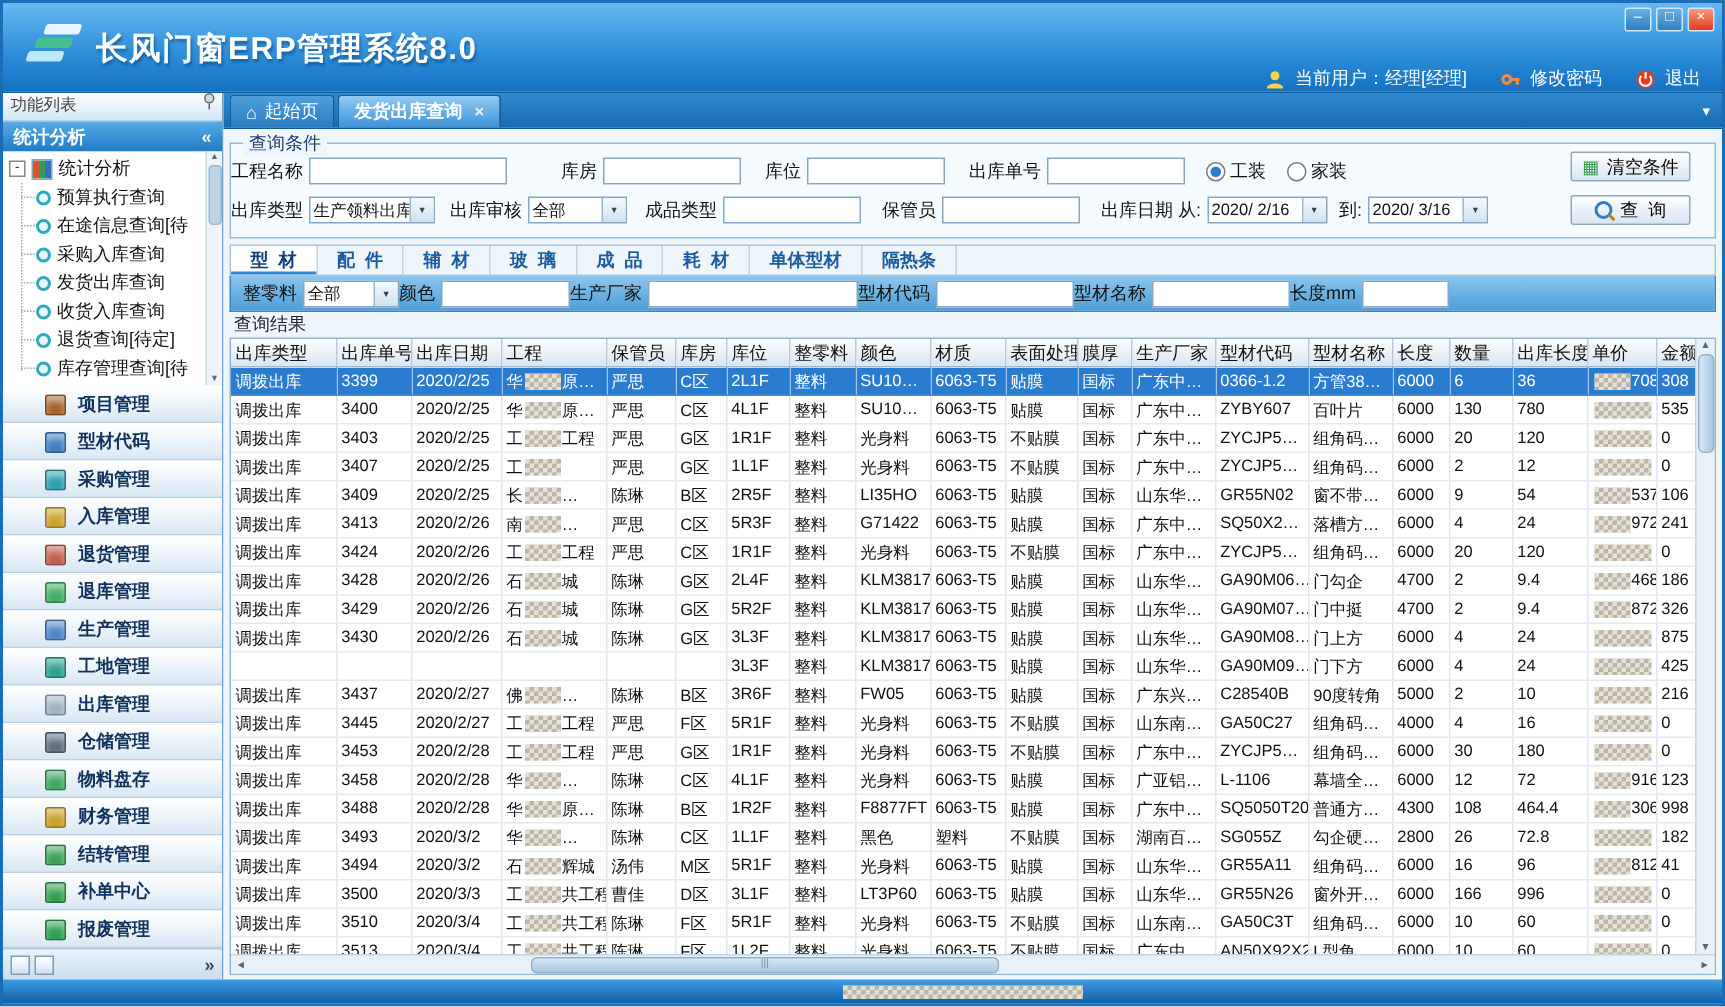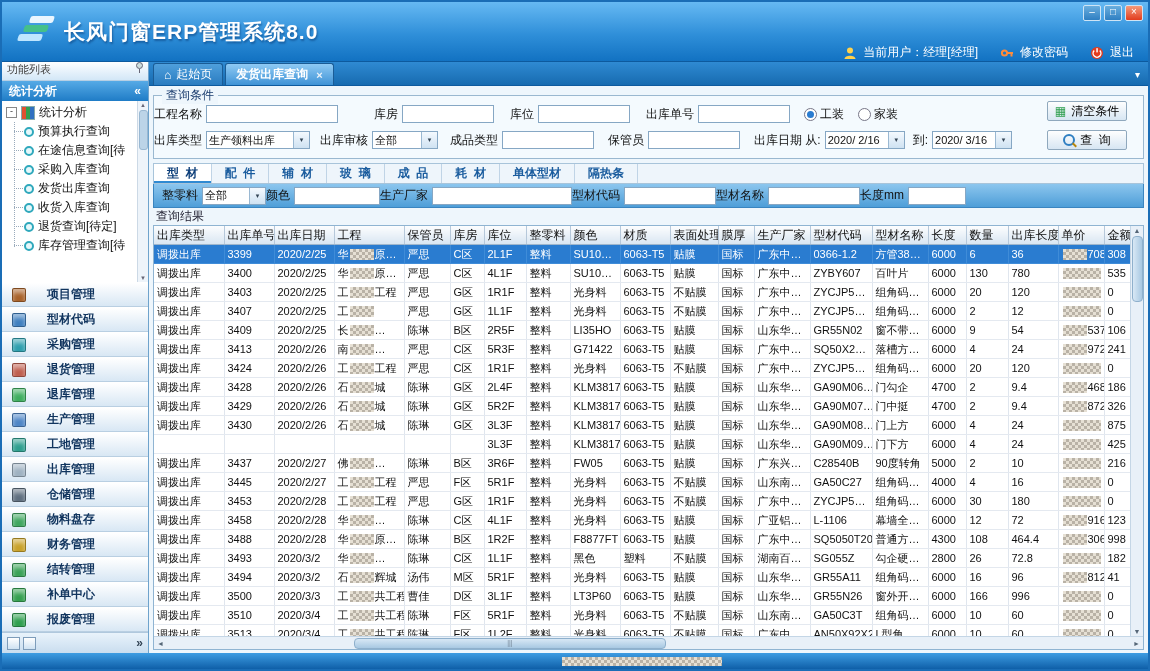--- a/index.html
+++ b/index.html
@@ -32,21 +32,21 @@
   .charticon{width:12px;height:12px;flex:0 0 12px;background:linear-gradient(90deg,#e05030 0 4px,#30a050 4px 8px,#3070c0 8px 12px);border:1px solid #8aa}
   .tree-children{position:relative;padding-left:18px}
   .tree-children::before{content:'';position:absolute;left:8px;top:0;bottom:8px;border-left:1px dotted #9ab}
   .tree-children .titem{position:relative}
   .tree-children .titem::before{content:'';position:absolute;left:-10px;top:9px;width:9px;border-top:1px dotted #9ab}
   .ring{width:10px;height:10px;flex:0 0 10px;border-radius:50%;border:2px solid #2fa8bc;background:#e6f8fb;box-sizing:border-box}
   .tscroll{position:absolute;right:0;top:0;bottom:0;width:11px;background:#eef4fa;border-left:1px solid #ccd9e6;display:flex;flex-direction:column;align-items:center;font-size:6px;color:#667;padding:1px 0;box-sizing:border-box}
   .tthumb{width:7px;height:38px;background:#bcd4e8;border:1px solid #9ab8d2;border-radius:3px;margin:2px 0}
   .tsp{flex:1}
   .accordion{flex:0 0 auto}
-  .acc-item{height:25px;box-sizing:border-box;display:flex;align-items:center;gap:21px;padding-left:10px;background:linear-gradient(#ffffff,#d8e7f4);border-top:1px solid #fff;border-bottom:1px solid #b9cfe2;font-weight:bold;color:#10345e;cursor:pointer}
+  .acc-item{height:25px;box-sizing:border-box;display:flex;align-items:center;gap:8px;padding-left:28px;background:linear-gradient(#ffffff,#d8e7f4);border-top:1px solid #fff;border-bottom:1px solid #b9cfe2;font-weight:bold;color:#10345e;cursor:pointer}
   .acc-ico{width:12px;height:12px;flex:0 0 12px;border-radius:2px;border:1px solid rgba(0,0,0,.25);box-shadow:inset 0 4px 4px rgba(255,255,255,.5)}
   .side-footer{height:20px;flex:0 0 20px;display:flex;align-items:center;gap:3px;padding:0 5px;background:linear-gradient(#e9f3fb,#c9ddef);border-top:1px solid #b0c8dd;color:#345}
   .ficon{width:11px;height:11px;border:1px solid #7d9cba;background:linear-gradient(#fff,#cfe2f2);cursor:pointer}
   .fsp{flex:1}
   .more{font-weight:bold;cursor:pointer}
   
   .content{flex:1;min-width:0;display:flex;flex-direction:column;background:#eef6fc}
   .tabbar{height:24px;flex:0 0 24px;background:linear-gradient(#2f8ad2,#176bb0);display:flex;align-items:flex-end;gap:2px;padding:2px 4px 0;border-bottom:1px solid #0d5a9e;box-sizing:border-box}
   .tab{height:21px;display:flex;align-items:center;gap:5px;padding:0 10px;color:#fff;background:linear-gradient(#4f9fdc,#2a7cc0);border:1px solid #1a5c96;border-bottom:none;border-radius:3px 3px 0 0;cursor:pointer;white-space:nowrap}
   .tab.active{background:linear-gradient(#8fcaf4,#3f93d6);font-weight:bold}
@@ -55,21 +55,21 @@
   .tabsp{flex:1}
   .tab-chev{color:#fff;font-size:10px;align-self:center;margin-right:4px;cursor:pointer}
   .content-body{flex:1;min-height:0;display:flex;flex-direction:column;padding:3px 4px;box-sizing:border-box}
   
   .qbox{position:relative;height:64px;flex:0 0 64px;border:1px solid #9ab8d0;background:#f4fafe;margin-top:6px;box-sizing:border-box}
   .qlegend{position:absolute;top:-9px;left:8px;background:#eef6fc;padding:0 4px;color:#1a3c6e}
   .qrow{position:absolute;left:0;display:flex;align-items:center;white-space:nowrap}
   .r1{top:9px}.r2{top:35px}
   .qrow label{margin-right:4px}
   .ti{height:18px;border:1px solid #86a7c4;background:#fff;font-size:12px;padding:0 3px;box-sizing:border-box;font-family:inherit}
-  .w132{width:132px}.w92{width:92px}.w96{width:104px}.w66{width:66px}.w80{width:80px}.w86{width:86px}.w140{width:140px}.w58{width:58px}.w64{width:64px}
+  .w132{width:132px}.w92{width:92px}.w96{width:84px}.w66{width:66px}.w80{width:80px}.w86{width:86px}.w140{width:140px}.w58{width:58px}.w64{width:64px}
   .mr36{margin-right:36px}.mr16{margin-right:16px}.mr14{margin-right:14px}.mr12{margin-right:12px}.mr10{margin-right:10px}.mr8{margin-right:8px}
   .sel{height:18px;box-sizing:border-box;border:1px solid #86a7c4;background:#fff;display:inline-flex;align-items:center;cursor:pointer}
   .sel .val{flex:1;padding:0 2px;overflow:hidden;white-space:nowrap;font-size:11px}
   .sel .arrow{width:15px;align-self:stretch;background:linear-gradient(#f4f9fe,#cfe2f2);border-left:1px solid #9ab8d2;font-size:7px;display:flex;align-items:center;justify-content:center;color:#345}
   .radio{width:11px;height:11px;border-radius:50%;border:1px solid #778;background:#fff;position:relative;display:inline-block;margin:0 3px 0 14px;cursor:pointer}
   .radio.on::after{content:'';position:absolute;inset:2px;border-radius:50%;background:#2a7cd0}
   .qbtns{position:absolute;right:16px;top:5px;display:flex;flex-direction:column;gap:9px}
   .btn{display:flex;align-items:center;justify-content:center;gap:5px;width:80px;height:20px;border:1px solid #8fa8bd;border-radius:2px;background:linear-gradient(#fefefe,#d7e6f3);font-size:12px;cursor:pointer;font-family:inherit;white-space:pre}
   .bico.grid{color:#2f9f4f;font-size:12px;line-height:12px}
   .mag{width:8px;height:8px;border:2px solid #2f7fc2;border-radius:50%;position:relative;display:inline-block}
@@ -219,20 +219,24 @@
           </div>
           <div class="acc-item">
             <span class="acc-ico" style="background-color: rgb(63, 127, 191);"></span>
             <span>型材代码</span>
           </div>
           <div class="acc-item">
             <span class="acc-ico" style="background-color: rgb(47, 159, 174);"></span>
             <span>采购管理</span>
           </div>
           <div class="acc-item">
+            <span class="acc-ico" style="background-color: rgb(202, 163, 43);"></span>
+            <span>入库管理</span>
+          </div>
+          <div class="acc-item">
             <span class="acc-ico" style="background-color: rgb(191, 95, 79);"></span>
             <span>退货管理</span>
           </div>
           <div class="acc-item">
             <span class="acc-ico" style="background-color: rgb(63, 174, 95);"></span>
             <span>退库管理</span>
           </div>
           <div class="acc-item">
             <span class="acc-ico" style="background-color: rgb(79, 134, 198);"></span>
             <span>生产管理</span>

